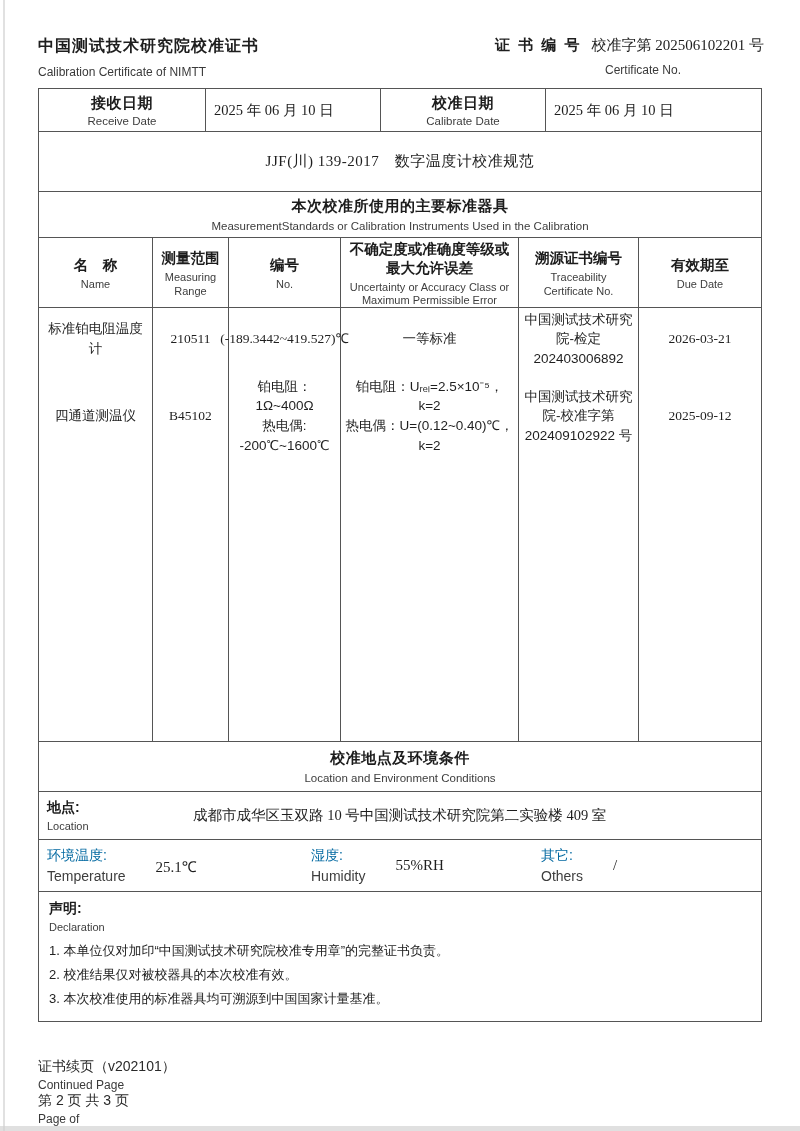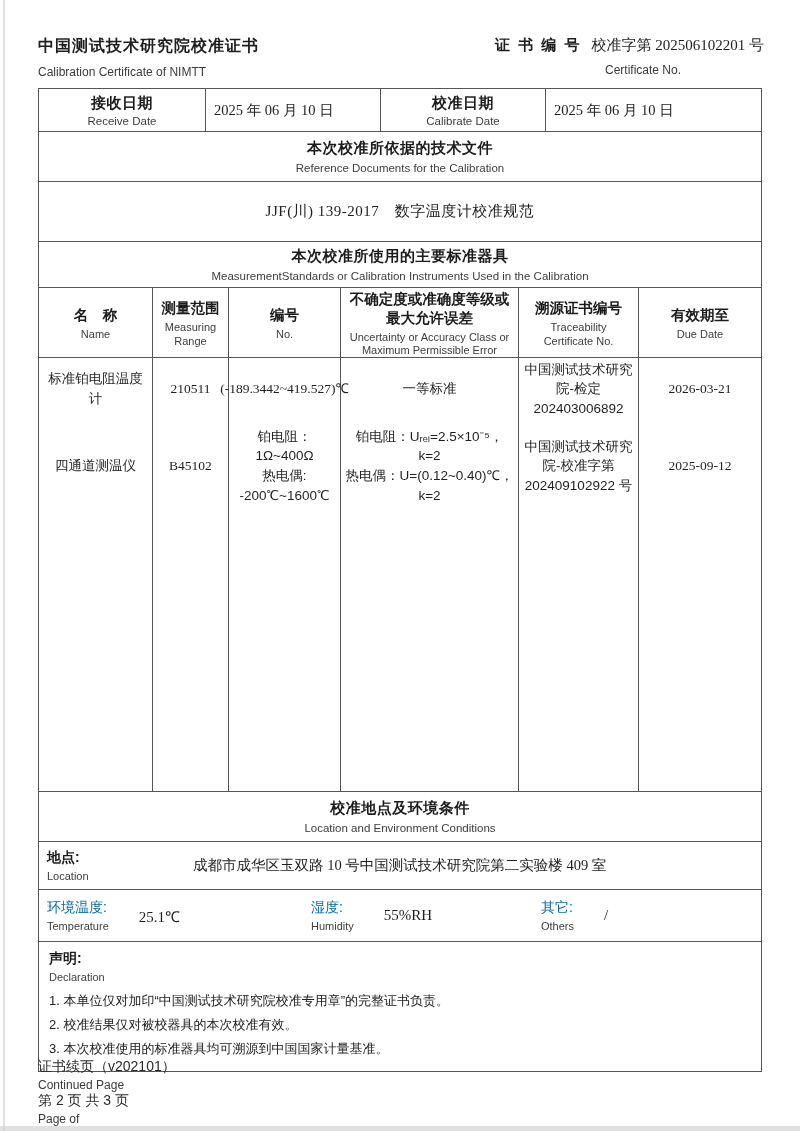--- a/index.html
+++ b/index.html
@@ -68,21 +68,21 @@
   .loc-label .zh{font-size:14px;font-weight:600;color:#1c1c1c;}
   .loc-label .en{font-size:11px;color:#3d3d3d;margin-top:3px;}
   .loc-value{flex:1;padding-left:24px;font-size:14.5px;color:#1e1e1e;}
 
   .env-row{height:52px;display:flex;align-items:center;}
   .env-group{display:flex;align-items:center;box-sizing:border-box;}
   .env-g1{width:272px;padding-left:8px;}
   .env-g2{width:230px;}
   .env-g3{flex:1;}
   .env-label .zh{font-size:14px;font-weight:400;color:#0369a1;}
-  .env-label .en{font-size:11px;color:#3d3d3d;margin-top:3px;}
+  .env-label .en{font-size:14px;color:#3d3d3d;margin-top:3px;}
   .env-value{margin-left:30px;font-size:15px;color:#1e1e1e;}
 
   
   .decl{min-height:110px;padding:8px 12px 10px 10px;box-sizing:border-box;}
   .decl .zh{font-size:14px;font-weight:700;color:#1b1b1b;}
   .decl .en{font-size:11px;color:#3d3d3d;margin-top:3px;}
   .decl-items{margin-top:6px;}
   .decl-item{font-size:13px;color:#222;line-height:1.85;}
 
   
@@ -122,24 +122,20 @@
     </div>
     <div class="lblc">
       <div class="zh-head">校准日期</div>
       <div class="en-sub">Calibrate Date</div>
     </div>
     <div class="valc">
       <div class="date-val serif">2025 年 06 月 10 日</div>
     </div>
   </div>
 
-  <div class="row section-head sh-50">
-    <div class="zh-head">本次校准所依据的技术文件</div>
-    <div class="en-sub">Reference Documents for the Calibration</div>
-  </div>
 
   <div class="row ref-doc">
     <div class="txt serif">JJF(川) 139-2017　数字温度计校准规范</div>
   </div>
 
   <div class="row section-head sh-46">
     <div class="zh-head">本次校准所使用的主要标准器具</div>
     <div class="en-sub">MeasurementStandards or Calibration Instruments Used in the Calibration</div>
   </div>
 

